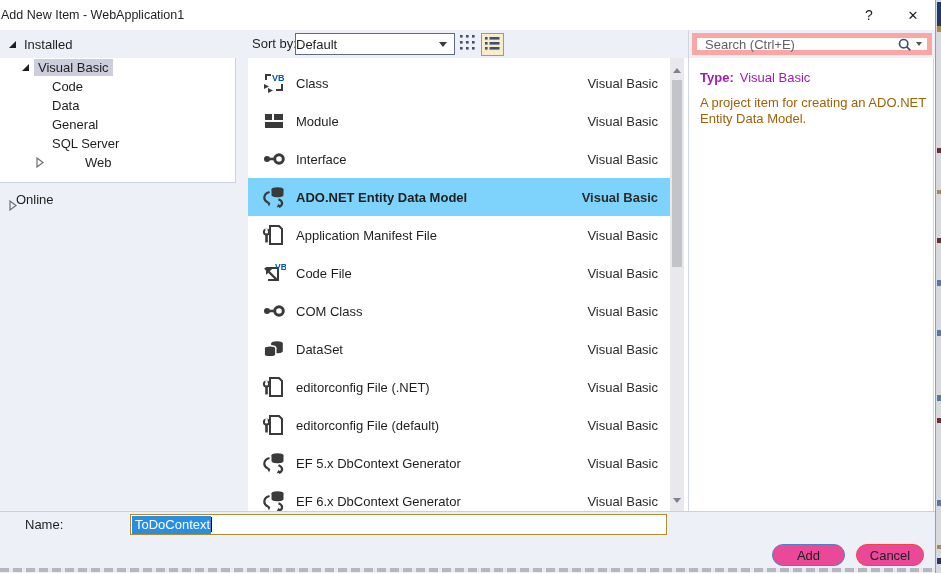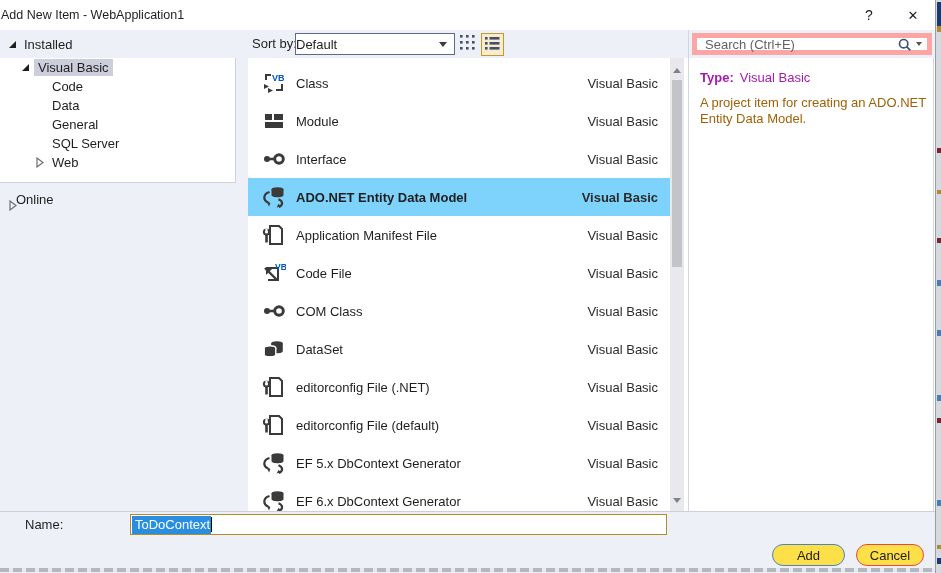--- a/index.html
+++ b/index.html
@@ -18,21 +18,21 @@
 
   
   .sidebar-bg{position:absolute;left:0;top:58px;width:248px;height:453px;background:#edf0f7;}
   .installed-row{position:absolute;left:0;top:33px;width:240px;height:22px;display:flex;align-items:center;}
   .tri-expanded{width:0;height:0;border-right:7px solid #1e1e1e;border-top:7px solid transparent;margin-left:9px;}
   .installed-label{margin-left:8px;font-size:13px;color:#1e1e1e;}
   .tree-box{position:absolute;left:0;top:58px;width:236px;height:125px;background:#ffffff;border-right:1px solid #ccd2de;border-bottom:1px solid #ccd2de;box-sizing:border-box;}
   .tree-row{height:19px;display:flex;align-items:center;font-size:13px;color:#1e1e1e;}
   .tree-row.lvl0{padding-left:22px;}
   .tree-row.lvl1{padding-left:48px;}
-  .tree-row.lvl1.hasglyph{padding-left:36px;}
+  .tree-row.lvl1.hasglyph{padding-left:36px;gap:33px;}
   .tree-label{padding:1px 4px;}
   .tree-row.selected .tree-label{background:#cccedb;}
   .online-row{position:absolute;left:0;top:190px;width:240px;height:19px;display:flex;align-items:center;font-size:13px;color:#1e1e1e;}
   .online-row .hollow{margin-left:9px;margin-right:7px;}
 
   
   .sort-label{position:absolute;left:252px;top:36px;font-size:13px;color:#1e1e1e;}
   .sort-combo{position:absolute;left:295px;top:33px;width:160px;height:22px;background:#ffffff;border:1px solid #5d6b85;box-sizing:border-box;display:flex;align-items:center;font-size:13px;color:#1e1e1e;}
   .sort-combo .val{margin-left:0;flex:1;}
   .combo-caret{width:0;height:0;border-left:4px solid transparent;border-right:4px solid transparent;border-top:5px solid #3a3a3a;margin-right:7px;}
@@ -69,21 +69,21 @@
   .type-row b{font-weight:bold;}
   .type-val{margin-left:6px;}
   .desc-text{position:absolute;left:700px;top:95px;width:240px;font-size:13px;line-height:16px;color:#a16207;}
 
   
   .footer{position:absolute;left:0;top:511px;width:941px;height:62px;background:#edf0f7;border-top:1px solid #ccd0d8;box-sizing:border-box;}
   .name-label{position:absolute;left:25px;top:517px;font-size:13px;color:#1e1e1e;}
   .name-input{position:absolute;left:130px;top:514px;width:537px;height:21px;background:#ffffff;border:1px solid #b08c2e;box-sizing:border-box;display:flex;align-items:center;font-size:13px;}
   .name-selected{background:#2a8ee0;color:#ffffff;padding:1px 1px 2px 3px;margin-left:1px;}
   .name-caret{width:1px;height:15px;background:#000000;}
-  .btn{position:absolute;top:544px;height:22px;background:#fde047;box-sizing:border-box;font-size:13px;color:#1e1e1e;display:flex;align-items:center;justify-content:center;cursor:default;border-radius:11px;}
+  .btn{position:absolute;top:544px;height:22px;background:#ec4899;box-sizing:border-box;font-size:13px;color:#1e1e1e;display:flex;align-items:center;justify-content:center;cursor:default;border-radius:11px;}
   .btn-add{left:772px;width:73px;border:1px solid #4d82c4;}
   .btn-cancel{left:856px;width:68px;border:1px solid #ef4444;}
   .bottom-dashes{position:absolute;left:0;top:568px;width:941px;height:4px;background:repeating-linear-gradient(90deg,#a9adb4 0 9px,#e6e8ec 9px 13px);opacity:.85;}
 
   
   .edge-strip{position:absolute;left:935px;top:0;width:6px;height:573px;background:#d6d9dd;border-left:1px solid #989ca3;box-sizing:border-box;}
   .edge-strip .mark{position:absolute;left:1px;width:4px;}
   .hollow{width:0;height:0;display:inline-block;}
   .hollow svg{display:block;}
 </style>

